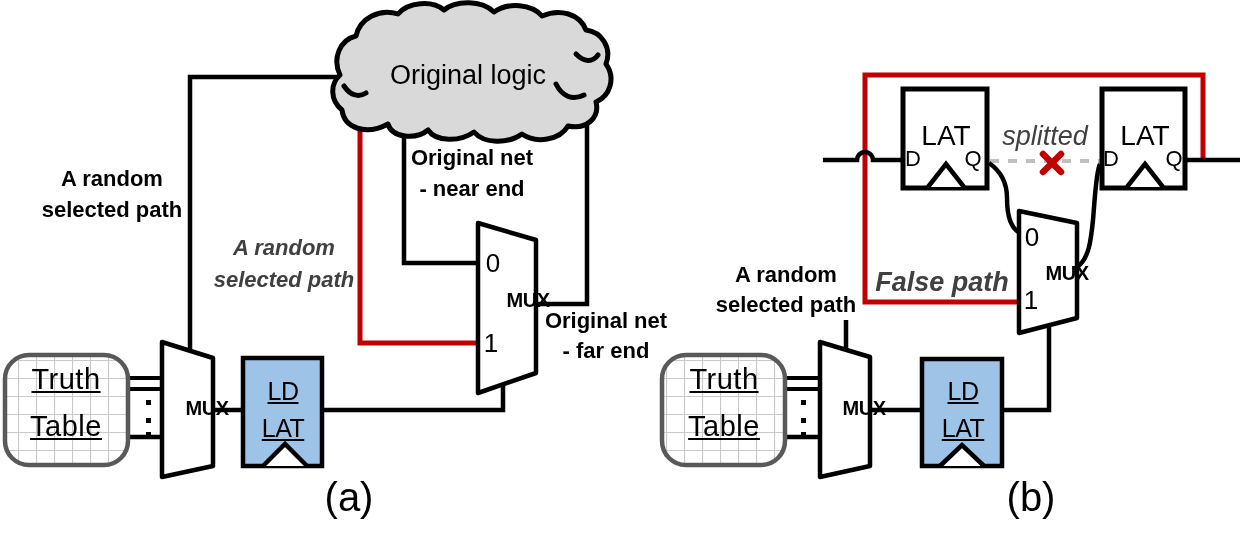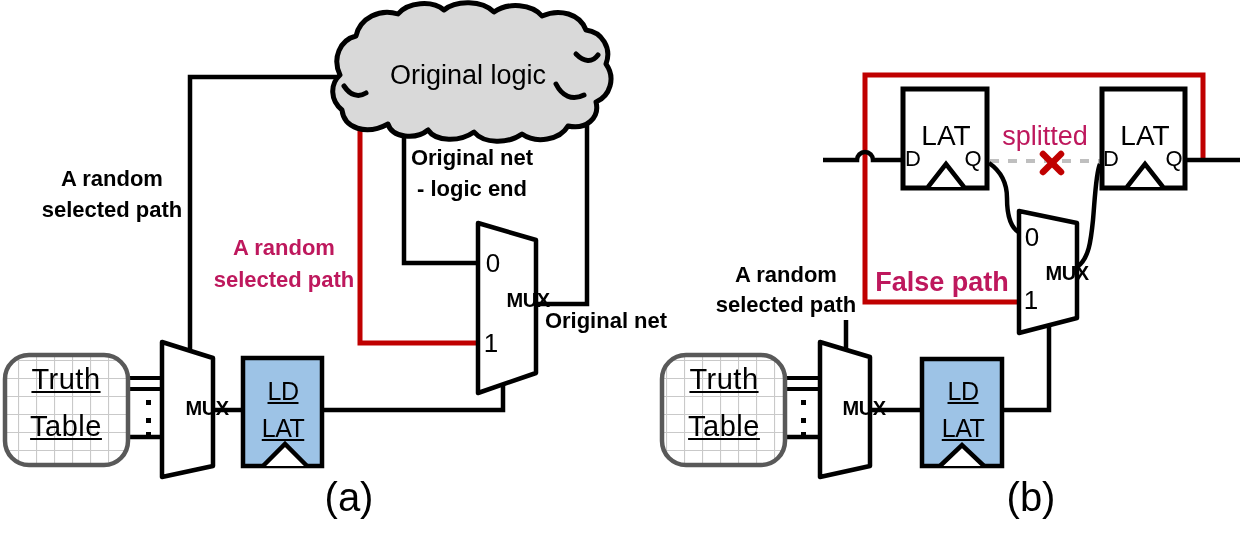--- a/index.html
+++ b/index.html
@@ -2,21 +2,21 @@
 <html><head>
 <meta charset="utf-8">
 <style>
   html,body{margin:0;padding:0;background:#ffffff;}
   .canvas{position:relative;width:1240px;height:560px;background:#ffffff;overflow:hidden;
           font-family:"Liberation Sans",sans-serif;}
   .canvas svg{position:absolute;left:0;top:0;}
   .lbl{position:absolute;white-space:nowrap;text-align:center;transform:translateX(-50%);
        color:#000;line-height:1;}
   .bold{font-weight:700;}
-  .red{color:#be185d;}
+  .red{color:#404040;font-style:italic;}
   .fs22{font-size:22px;line-height:31px;}
   .fs26{font-size:26px;}
   .mux-s{font-size:20px;font-weight:700;letter-spacing:-0.5px;padding-left:36px;}
   .truth{font-size:29px;line-height:47px;letter-spacing:0.5px;text-decoration:underline;}
   .ldlat{font-size:25px;line-height:37px;letter-spacing:-0.5px;text-decoration:underline;}
   .latlbl{font-size:28px;}
   .dq{font-size:22px;}
   .cap{font-size:40px;}
 </style>
 </head>
@@ -135,25 +135,26 @@
     <div>selected path</div>
   </div>
 
   <div class="lbl bold fs22 red" style="left:284px;top:232px;line-height:32px;">
     <div>A random</div>
     <div>selected path</div>
   </div>
 
   <div class="lbl bold fs22" style="left:472px;top:142px;">
     <div>Original net</div>
-    <div>- logic end</div>
+    <div>- near end</div>
   </div>
 
   <div class="lbl bold fs22" style="left:606px;top:306px;line-height:30px;">
     <div>Original net</div>
+    <div>- far end</div>
   </div>
 
   <div class="lbl fs26" style="left:493px;top:250px;">0</div>
   <div class="lbl mux-s" style="left:510px;top:290px;">MUX</div>
   <div class="lbl fs26" style="left:491px;top:330px;">1</div>
 
   <div class="lbl truth" style="left:66px;top:356px;">
     <div>Truth</div>
     <div>Table</div>
   </div>

